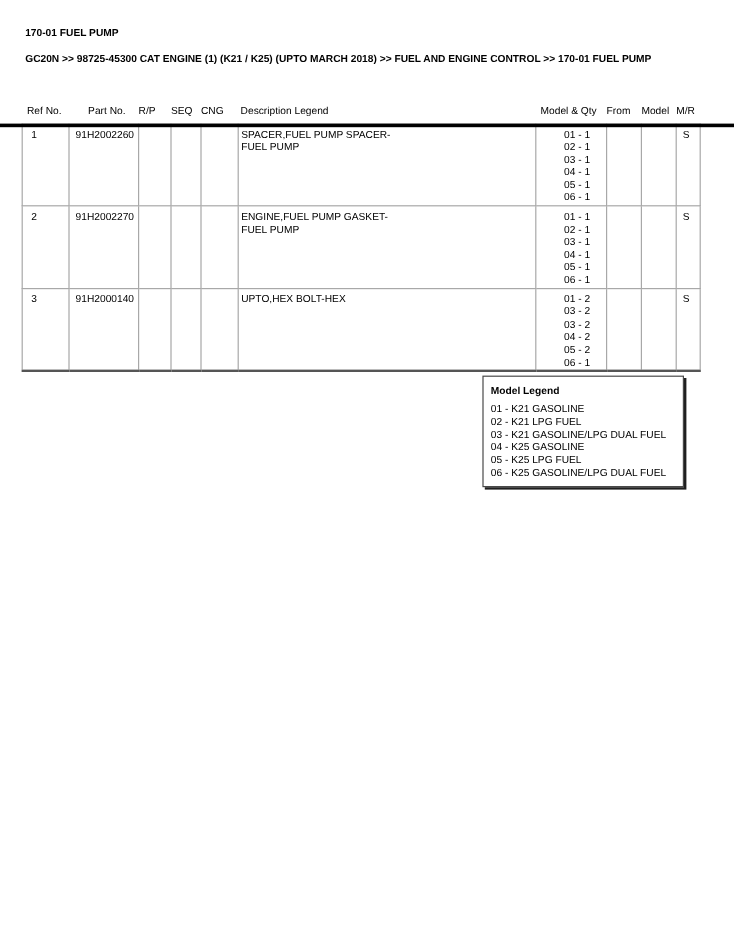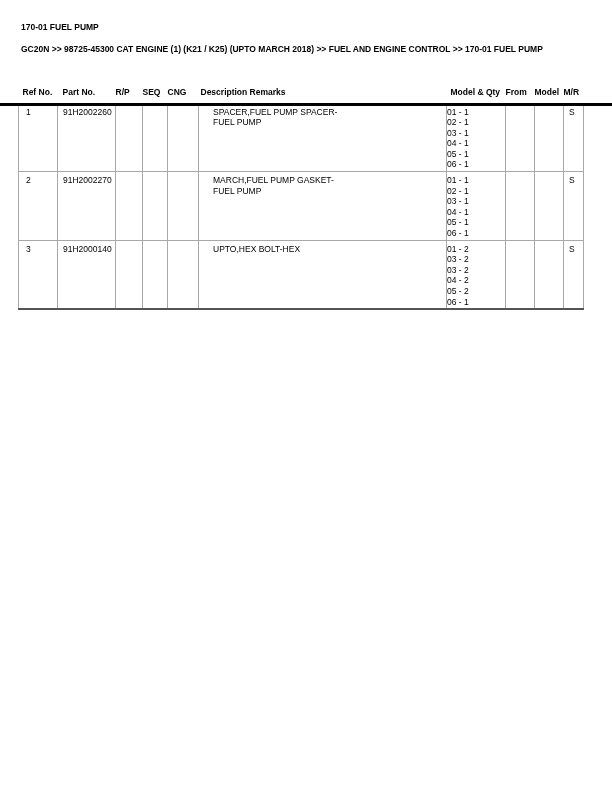--- a/index.html
+++ b/index.html
@@ -40,46 +40,46 @@
   table.parts {
     position: absolute;
     left: 18px;
     top: 84px;
     width: 565px;
     border-collapse: collapse;
     table-layout: fixed;
     font-size: 8.5px;
   }
   table.parts thead th {
-    font-weight: 700;
+    font-weight: 400;
     text-align: left;
     vertical-align: bottom;
     height: 19px;
     box-sizing: border-box;
     padding: 0 0 6px 3px;
     border: none;
     white-space: nowrap;
   }
   table.parts thead th.c { text-align: left; padding-left: 0; }
   table.parts thead th.ref   { padding-left: 4px; }
-  table.parts thead th.part  { padding-left: 5px; }
+  table.parts thead th.part  { padding-left: 5px; text-align: center; }
   table.parts thead th.desc  { padding-left: 2px; }
   table.parts thead th.model { padding-left: 4px; }
   table.parts tbody td {
     border: 1px solid #a8a8a8;
     vertical-align: top;
     padding: 3px 2px 1px 4px;
     line-height: 10.6px;
     white-space: nowrap;
   }
   table.parts tbody tr:last-child td { border-bottom: 2px solid #555555; }
   table.parts tbody td.ref   { padding-left: 7px; }
   table.parts tbody td.part  { padding-left: 5px; }
-  table.parts tbody td.desc  { padding-left: 14px; }
-  table.parts tbody td.model { padding-left: 0; }
+  table.parts tbody td.desc  { padding-left: 2px; }
+  table.parts tbody td.model { padding-left: 23px; }
   table.parts tbody td.mr    { padding-left: 5px; }
   .legend {
     position: absolute;
     left: 402px;
     top: 313px;
     width: 168px;
     box-sizing: border-box;
     border: 1px solid #4a4a4a;
     box-shadow: 2px 2px 0 #1f1f1f;
     background: #ffffff;
@@ -117,21 +117,21 @@
         <col style="width:29px">
       <col style="width:20px">
     </colgroup>
     <thead>
       <tr id="header-row">
           <th class="ref">Ref No.</th>
           <th class="part">Part No.</th>
           <th class="rp c">R/P</th>
           <th class="seq c">SEQ</th>
           <th class="cng c">CNG</th>
-          <th class="desc">Description Remarks</th>
+          <th class="desc">Description Legend</th>
           <th class="model">Model &amp; Qty</th>
           <th class="from c">From</th>
           <th class="upto c">Model</th>
           <th class="mr c">M/R</th>
         </tr>
     </thead>
     <tbody id="parts-body">
         <tr>
           <td class="ref">1</td>
           <td class="part">91H2002260</td>
@@ -154,21 +154,21 @@
           <td class="upto"></td>
           <td class="mr">S</td>
         </tr>
         <tr>
           <td class="ref">2</td>
           <td class="part">91H2002270</td>
           <td class="rp"></td>
           <td class="seq"></td>
           <td class="cng"></td>
           <td class="desc">
-            <div>MARCH,FUEL PUMP GASKET-</div>
+            <div>ENGINE,FUEL PUMP GASKET-</div>
             <div>FUEL PUMP</div>
           </td>
           <td class="model">
             <div>01 - 1</div>
             <div>02 - 1</div>
             <div>03 - 1</div>
             <div>04 - 1</div>
             <div>05 - 1</div>
             <div>06 - 1</div>
           </td>
@@ -195,13 +195,24 @@
           </td>
           <td class="from"></td>
           <td class="upto"></td>
           <td class="mr">S</td>
         </tr>
       </tbody>
   </table>
 
   <div class="hrule"></div>
 
+  <div class="legend">
+    <div class="legend-title">Model Legend</div>
+    <div id="legend-items">
+        <div class="legend-item">01 - K21 GASOLINE</div>
+        <div class="legend-item">02 - K21 LPG FUEL</div>
+        <div class="legend-item">03 - K21 GASOLINE/LPG DUAL FUEL</div>
+        <div class="legend-item">04 - K25 GASOLINE</div>
+        <div class="legend-item">05 - K25 LPG FUEL</div>
+        <div class="legend-item">06 - K25 GASOLINE/LPG DUAL FUEL</div>
+      </div>
+  </div>
 </div>
 
 </body></html>

